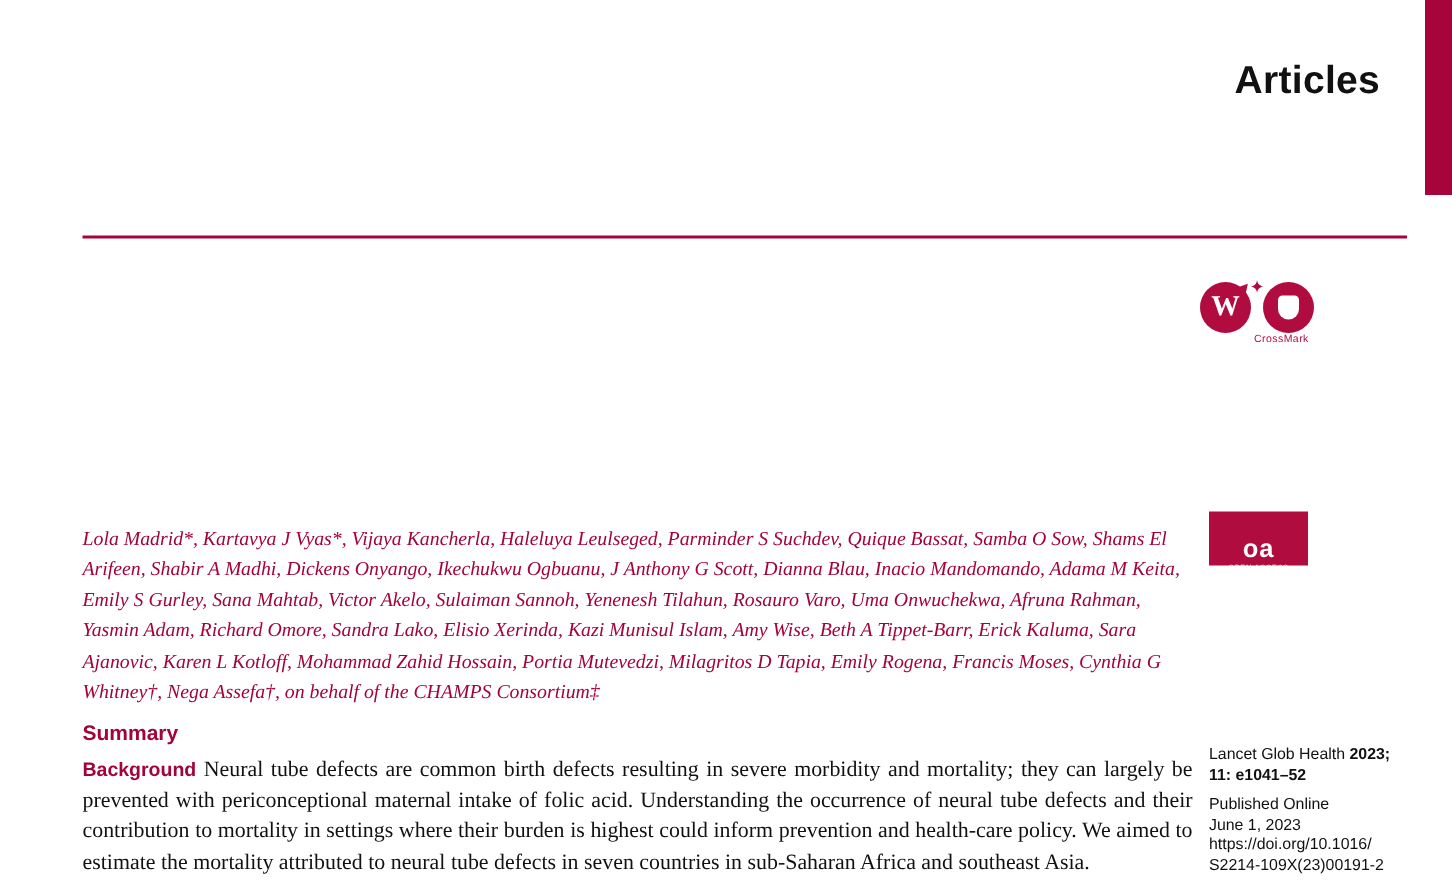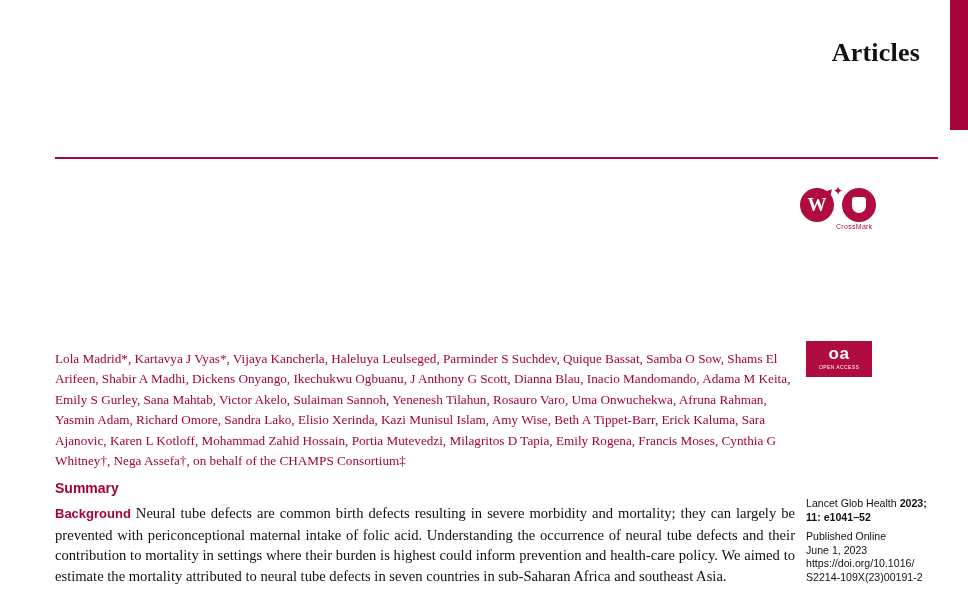--- a/index.html
+++ b/index.html
@@ -30,21 +30,21 @@
     width: 18px;
     height: 130px;
     background: #a8043c;
   }
 
   
   .header {
     position: absolute;
     top: 38px;
     right: 48px;
-    font-family: Liberation Serif, serif;
+    font-family: Liberation Sans, sans-serif;
     font-size: 26px;
     font-weight: bold;
     color: #111111;
     letter-spacing: 0.2px;
   }
 
   
   .rule {
     position: absolute;
     left: 55px;
@@ -130,20 +130,21 @@
     letter-spacing: 0.3px;
   }
 
   
   .authors {
     position: absolute;
     left: 55px;
     top: 349px;
     width: 740px;
     font-family: "Liberation Serif", serif;
+    font-style: italic;
     font-size: 13.2px;
     line-height: 20.4px;
     color: #a3033b;
   }
 
   
   .oa-badge {
     position: absolute;
     left: 806px;
     top: 341px;
@@ -151,21 +152,21 @@
     height: 36px;
     background: #b00c3f;
     color: #ffffff;
   }
   .oa-badge .oa-text {
     font-family: "Liberation Sans", sans-serif;
     font-size: 17px;
     font-weight: bold;
     text-align: center;
     line-height: 19px;
-    padding-top: 3px;
+    padding-top: 15px;
     letter-spacing: 0.5px;
   }
   .oa-badge .oa-sub {
     font-family: "Liberation Sans", sans-serif;
     font-size: 5px;
     text-align: center;
     letter-spacing: 0.4px;
     margin-top: 1px;
   }
 

